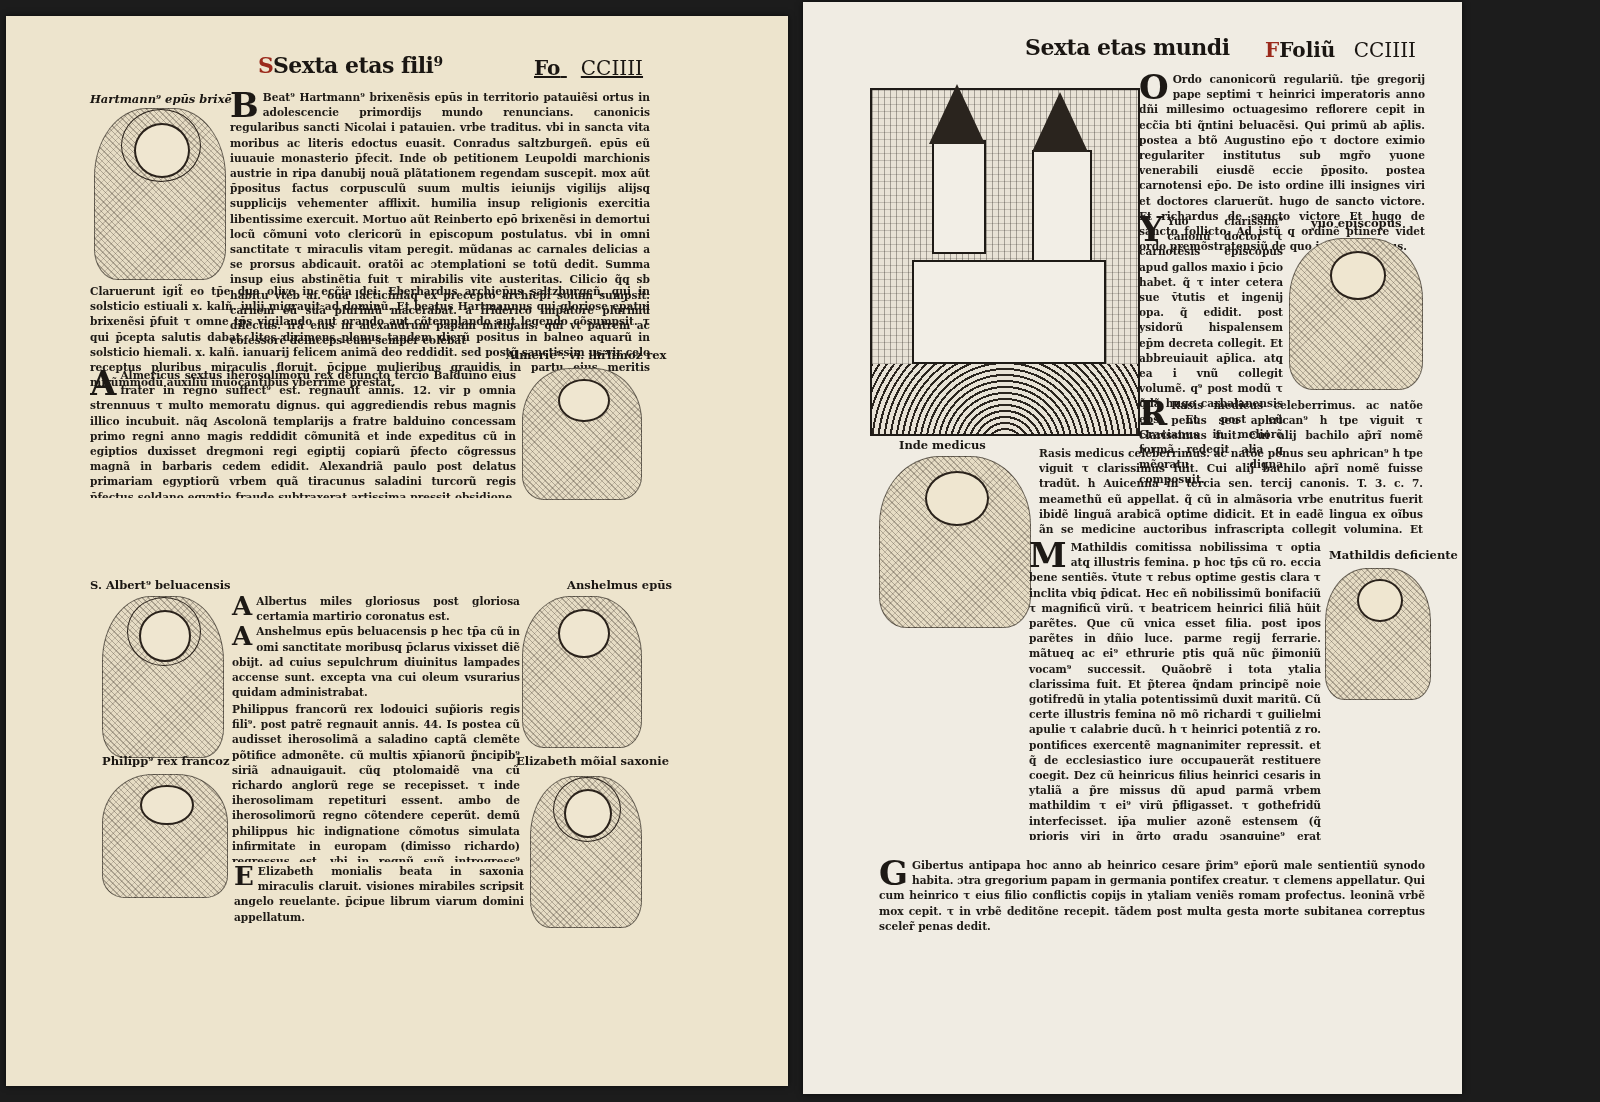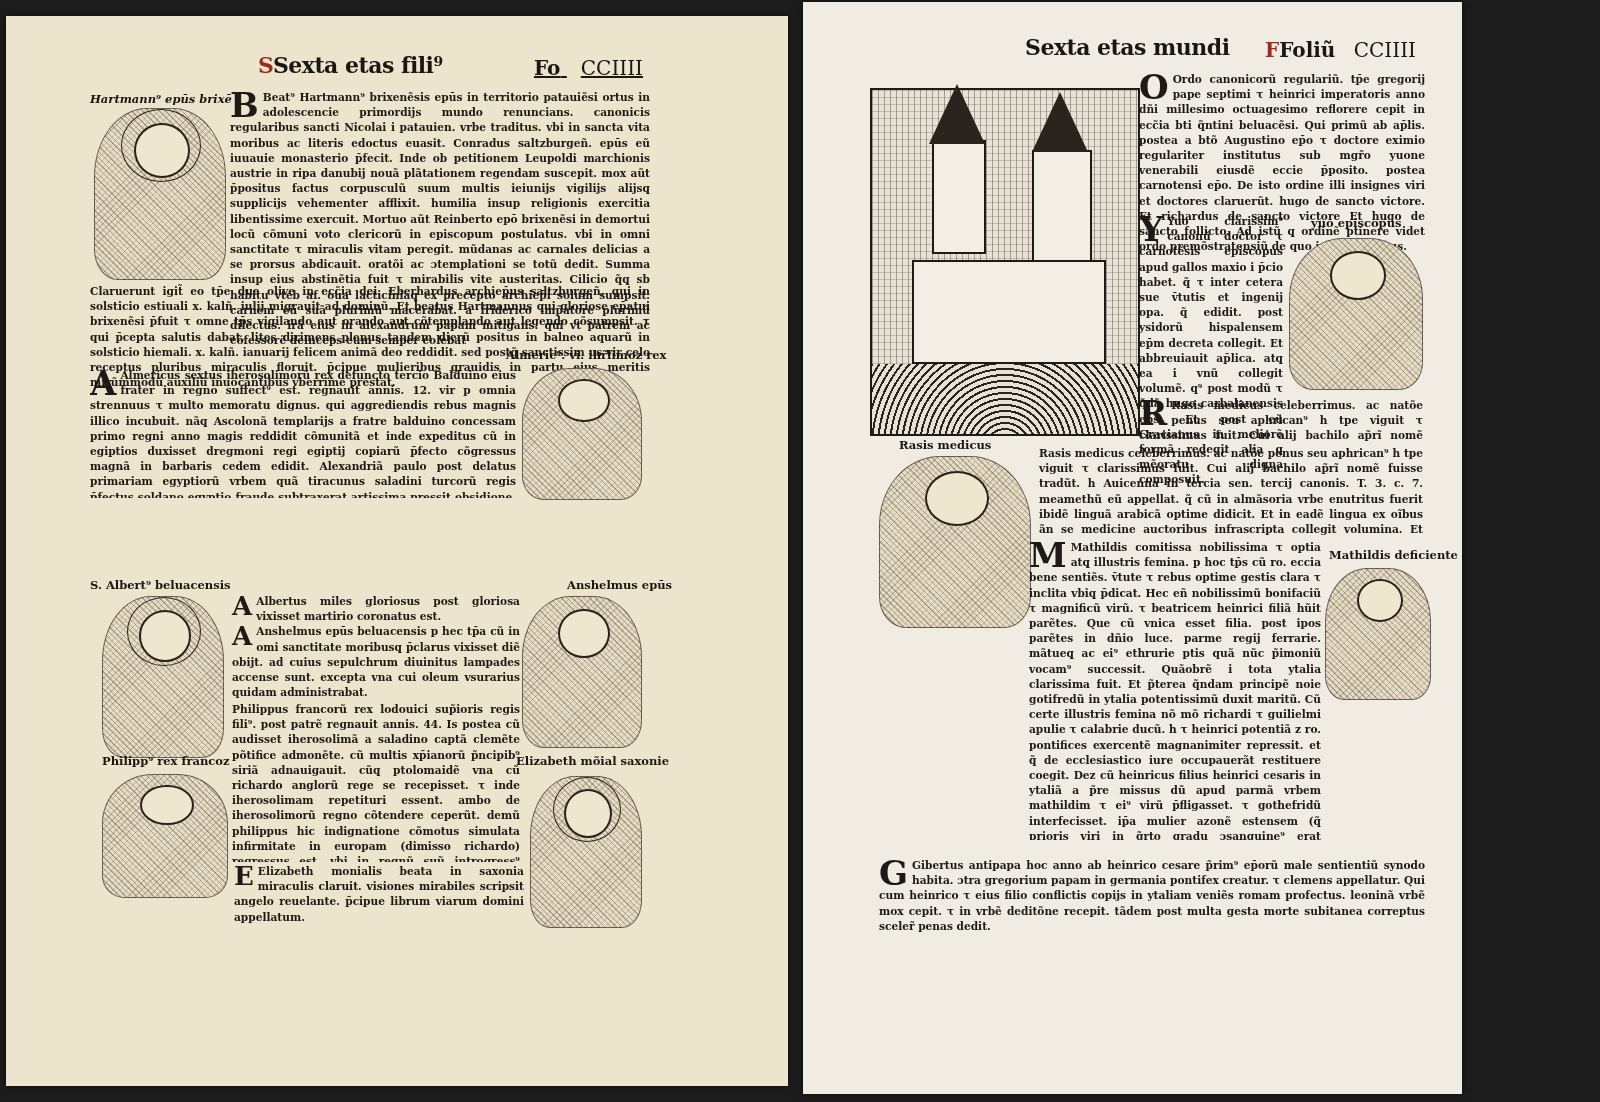--- a/index.html
+++ b/index.html
@@ -63,21 +63,21 @@
   <div class="textblock" style="left:84px;top:352px;width:426px;height:130px;overflow:hidden;">
     <p><span class="dropcap">A</span><span>Almericus sextus iherosolimorũ rex defuncto tercio Balduino eius frater in regno suffect⁹ est. regnauit annis. 12. vir p omnia strennuus τ multo memoratu dignus. qui aggrediendis rebus magnis illico incubuit. nãq̨ Ascolonã templarijs a fratre balduino concessam primo regni anno magis reddidit cõmunitã et inde expeditus cũ in egiptios duxisset dregmoni regi egiptij copiarũ p̄fecto cõgressus magnã in barbaris cedem edidit. Alexandriã paulo post delatus primariam egyptiorũ vrbem quã tiracunus saladini turcorũ regis p̄fectus soldano egyptio fraude subtraxerat artissima pressit obsidione. vt alexandrini eũ nullo pacto xp̄ianis subijci sint passi. Eaten⁹ almerico regi se p̄miserint vt in soldani potestatem p manus suas reducerent. almericusq̨ pecunia ingenti a soldano accepta fecit illi recipiende alexãdrie potestatẽ. q̃ in pecuniarũ dissolutiõe cũ fraudẽ almeric⁹ intercisse intellexisset. magno vir animo in soldanũ ducens carras nũc chairũ vrbes potentissimas obsedit quã cũ aliq̃ñ obsedisset potiundi quidem spe nõ caruit. sed a milone quodam de planta seductus pecunia a soldano accepta abijt re infecta. pauloq̨ post in ascolonã vrbem egregiã duxit. cui expugnãde emanuel grecorũ imp̃ator contra ac cõsueuerat magna subministrauit auxilia. τ tamen Almericus parandis cõmeatib⁹ negligens fuit vt annona in castris deficiente obsidionem soluere sit coactus. Eo autem almerico haud diu post defuncto Balduinus filius successit.</span></p>
   </div>
 
   <div class="caption" style="left:84px;top:562px;">S. Albert⁹ beluacensis</div>
   <div class="caption" style="left:530px;top:562px;margin-left:31px;">Anshelmus epūs</div>
   <div class="woodcut figure halo" style="left:96px;top:580px;width:120px;height:160px;"></div>
   <div class="woodcut figure" style="left:516px;top:580px;width:118px;height:150px;"></div>
 
   <div class="textblock" style="left:226px;top:578px;width:288px;">
-    <p><span class="dropcap" style="font-size:26px;line-height:24px;">A</span><span>Albertus miles gloriosus post gloriosa vixisset martirio coronatus est.</span></p>
+    <p><span class="dropcap" style="font-size:26px;line-height:24px;">A</span><span>Albertus miles gloriosus post gloriosa certamia martirio coronatus est.</span></p>
     <p><span class="dropcap" style="font-size:26px;line-height:24px;">A</span><span>Anshelmus epūs beluacensis p hec tp̄a cũ in omi sanctitate moribusq̨ p̄clarus vixisset diẽ obijt. ad cuius sepulchrum diuinitus lampades accense sunt. excepta vna cui oleum vsurarius quidam administrabat.</span></p>
   </div>
 
   <div class="textblock" style="left:226px;top:686px;width:288px;height:160px;overflow:hidden;">
     <p>Philippus francorũ rex lodouici sup̃ioris regis fili⁹. post patrẽ regnauit annis. 44. Is postea cũ audisset iherosolimã a saladino captã clemẽte põtifice admonẽte. cũ multis xp̄ianorũ p̃ncipib⁹ siriã adnauigauit. cũq̨ ptolomaidẽ vna cũ richardo anglorũ rege se recepisset. τ inde iherosolimam repetituri essent. ambo de iherosolimorũ regno cõtendere ceperũt. demũ philippus hic indignatione cõmotus simulata infirmitate in europam (dimisso richardo) regressus est. vbi in regnũ suũ introgress⁹ reliquũ vite sue tempus in pace ac sanctimonia cõsumpsit. ferunt historie hunc philippũ religiosorũ orationibus miraculose fuisse natũ. qa cũ lodouicus pater iã sexagenari⁹ liberis careret vniuersis populis p̄cepit vt dñm instanter deprecarentur. quo facto hunc genuit filium.</p>
   </div>
   <div class="caption" style="left:96px;top:738px;">Philipp⁹ rex francoz</div>
   <div class="caption" style="left:510px;top:738px;">Elizabeth mõial saxonie</div>
   <div class="woodcut figure" style="left:96px;top:758px;width:124px;height:122px;"></div>
   <div class="woodcut figure halo" style="left:524px;top:760px;width:110px;height:150px;"></div>
@@ -112,21 +112,21 @@
 
   <div class="caption" style="left:508px;top:214px;">yuo episcopus</div>
   <div class="woodcut figure" style="left:486px;top:236px;width:132px;height:150px;"></div>
   <div class="textblock" style="left:336px;top:212px;width:144px;">
     <p><span class="dropcap">Y</span><span>Yuo clarissim⁹ canonũ doctor τ carnotẽsis episcopus apud gallos maxio i p̄cio habet. q̃ τ inter cetera sue v̄tutis et ingenij opa. q̃ edidit. post ysidorũ hispalensem ep̄m decreta collegit. Et abbreuiauit ap̄lica. atq̨ ea i vnũ collegit volumẽ. q⁹ post modũ τ q̃dã hugo carbalanensis ep̄s. Et post eũ Gracianus in meliorẽ formã redegit alia q̨ mẽoratu digna composuit.</span></p>
   </div>
 
   <div class="textblock" style="left:336px;top:396px;width:284px;height:48px;overflow:hidden;">
     <p><span class="dropcap">R</span><span>Rasis medicus celeberrimus. ac natõe penus seu aphrican⁹ h tpe viguit τ clarissimus fuit. Cui alij bachilo ap̃rĩ nomẽ fuisse tradũt. h Auicenna in tercia sen. tercij canonis. T. 3. c. 7. meamethũ eũ appellat. q̃ cũ in almãsoria vrbe enutritus fuerit ibidẽ linguã arabicã optime didicit. Et in eadẽ lingua ex oĩbus ãn se medicine auctoribus infrascripta collegit volumina. Et primo de medicina z correctione li. j. antidotariũ lib. j. De cura morborũ iuncturarũ. Librũ continentẽ omnem medicine sciam. Continens rasis appellatũ. Librũq̨ almansoris ad reges et⁹ nominis. Decq̨ morbis puerorũ librũ. ac diuisionũ librũ vnũ. In astrologia quoq̨ aphorismorũ atq̨ in alchimia libros duos τ alia multa.</span></p>
   </div>
-  <div class="caption" style="left:96px;top:436px;">Rasis medicus</div>
+  <div class="caption" style="left:96px;top:436px;">Inde medicus</div>
   <div class="woodcut figure" style="left:76px;top:454px;width:150px;height:170px;"></div>
   <div class="textblock" style="left:236px;top:444px;width:384px;height:92px;overflow:hidden;">
     <p>Rasis medicus celeberrimus. ac natõe penus seu aphrican⁹ h tpe viguit τ clarissimus fuit. Cui alij bachilo ap̃rĩ nomẽ fuisse tradũt. h Auicenna in tercia sen. tercij canonis. T. 3. c. 7. meamethũ eũ appellat. q̃ cũ in almãsoria vrbe enutritus fuerit ibidẽ linguã arabicã optime didicit. Et in eadẽ lingua ex oĩbus ãn se medicine auctoribus infrascripta collegit volumina. Et primo de medicina z correctione li. j. antidotariũ lib. j. De cura morborũ iuncturarũ. Librũ continentẽ omnem medicine sciam. Continens rasis appellatũ. Librũq̨ almansoris ad reges et⁹ nominis. Decq̨ morbis puerorũ librũ. ac diuisionũ librũ vnũ. In astrologia quoq̨ aphorismorũ atq̨ in alchimia libros duos τ alia multa.</p>
   </div>
 
   <div class="caption" style="left:526px;top:546px;">Mathildis deficiente</div>
   <div class="woodcut figure" style="left:522px;top:566px;width:104px;height:130px;"></div>
   <div class="textblock" style="left:76px;top:538px;width:442px;height:300px;overflow:hidden;padding-left:150px;box-sizing:border-box;">
     <p><span class="dropcap">M</span><span>Mathildis comitissa nobilissima τ optia atq̨ illustris femina. p hoc tp̄s cũ ro. eccia bene sentiẽs. v̄tute τ rebus optime gestis clara τ inclita vbiq̨ p̄dicat. Hec eñ nobilissimũ bonifaciũ τ magnificũ virũ. τ beatricem heinrici filiã hũit parẽtes. Que cũ vnica esset filia. post ipos parẽtes in dñio luce. parme regij ferrarie. mãtueq̨ ac ei⁹ ethrurie ptis quã nũc p̃imoniũ vocam⁹ successit. Quãobrẽ i tota ytalia clarissima fuit. Et p̃terea q̃ndam principẽ noie gotifredũ in ytalia potentissimũ duxit maritũ. Cũ certe illustris femina nõ mõ richardi τ guilielmi apulie τ calabrie ducũ. h τ heinrici potentiã z ro. pontifices exercentẽ magnanimiter repressit. et q̃ de ecclesiastico iure occupauerãt restituere coegit. Dez cũ heinricus filius heinrici cesaris in ytaliã a p̃re missus dũ apud parmã vrbem mathildim τ ei⁹ virũ p̄fligasset. τ gothefridũ interfecisset. ip̄a mulier azonẽ estensem (q̃ prioris viri in q̃rto gradu ɔsanguine⁹ erat ignorãs) accepit maritũ. Cũ quo p aliquot mẽses cohabitãs. tandẽ recognita gregoriũ cõsuluit pontificẽ. q̃d sup hoc agere cõsuleret. Cui pontifex imp̄auit. vt ptin⁹ ab ei⁹ consortio abstineret. Ac sic diuorcio facto deinceps oĩombus τ vigilijs deo τ ro. eccle militare studuit. Tandẽ vo ãno salutĩ nr̃e. iiij. etatis aũt sue sexagesimo nono in bondeno agri mantuani opibus bonis plena migrauit ad dñm. Testamentũ suũ hoc mõ cõfecit. In primis nãq̨ omes suos τ ancillas liberos esse voluit. Deinde vasa queq̨ aurea τ argentea. vestes quoq̨ oĩes preciosissimas ecclesijs ɔdonauit. Mantuanũ insup monasteriũ ab ip̄a p maiori pte sua impensa cõstructum. ac canussiũ frixionariũq̨ mõasteria. atq̨ alias basilicas plurimas p̄dijs τ alijs donarijs inuũerabilib⁹ ampliauit. His gestis in extremis cõstituta oĩa xp̄i sacra ab anshelmo ep̄o deuotissime τ reuerenter suscipiens. postq̨ etiã oĩe eius p̃imoniũ beato petro cõdonauit. sanctã aĩam deo reddidit. Eiusq̨ corp⁹ (nullo honoris genere qd̃ impendi magno principi possit non adhibito) ab vniuersis clericis τ populis ad sanctum benedictũ agri mantuani defertur. τ mausoleo quod nũc cernit̃ sepelitur.</span></p>
   </div>

